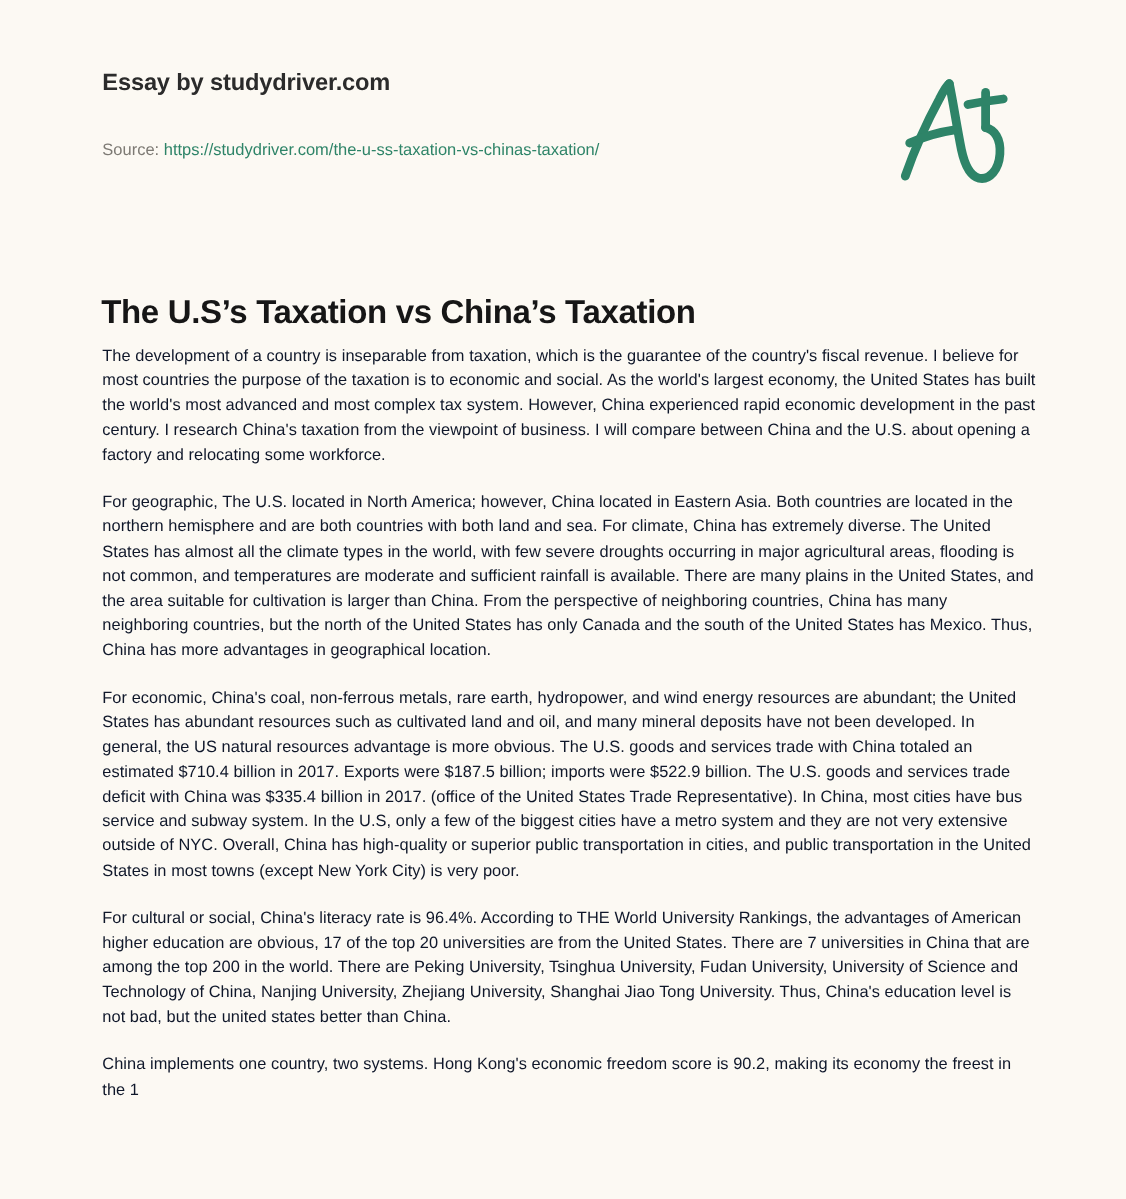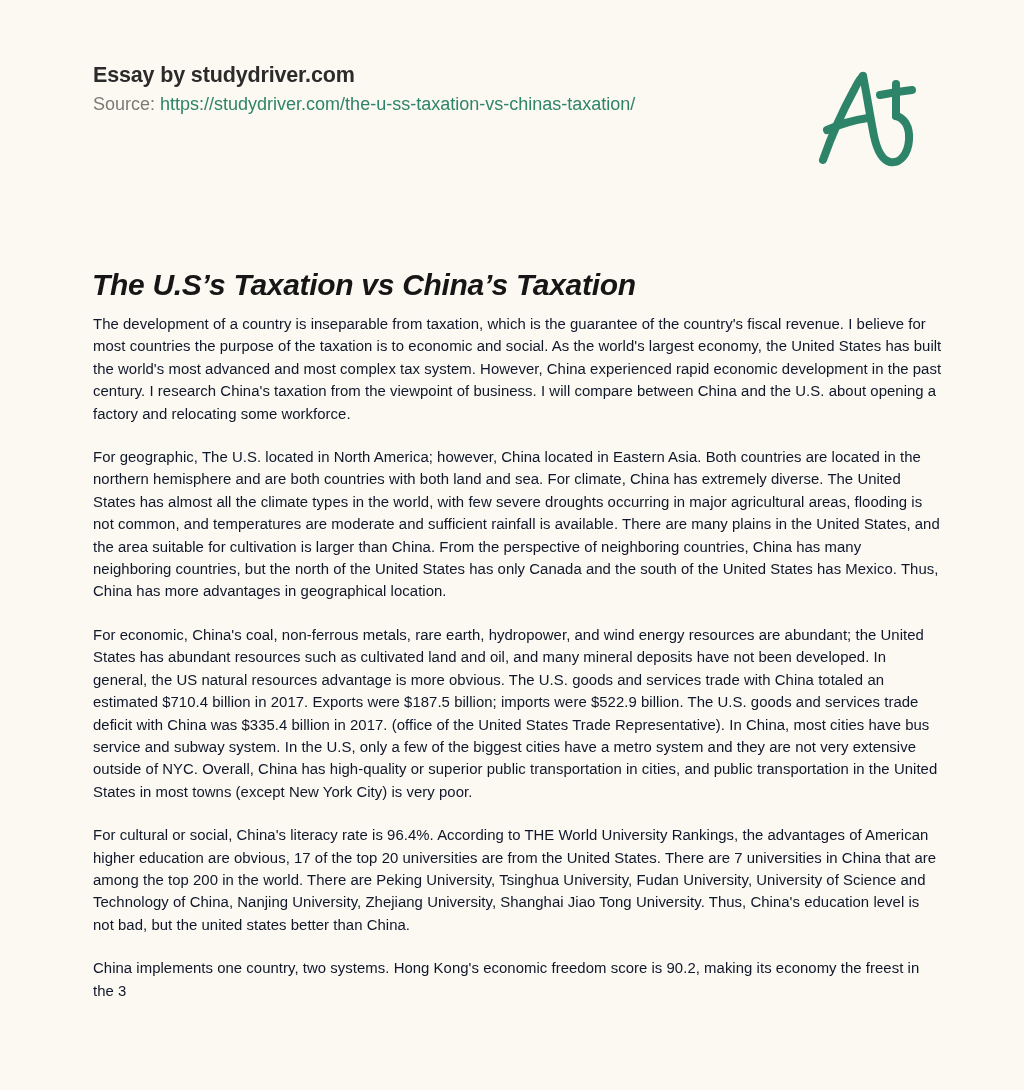--- a/index.html
+++ b/index.html
@@ -32,22 +32,22 @@
   .brand-line {
     font-size: 21.5px;
     font-weight: bold;
     color: #2b2b2b;
     letter-spacing: -0.15px;
     line-height: 1.3;
     white-space: nowrap;
   }
 
   .source-line {
-    margin-top: 2px;
-    font-size: 18px;
+    margin-top: 37px;
+    font-size: 15px;
     line-height: 1.35;
     white-space: nowrap;
   }
   .source-label {
     color: #7d7a74;
   }
   .source-url {
     color: #2e8468;
     text-decoration: none;
   }
@@ -70,21 +70,20 @@
   .essay-title {
     position: absolute;
     left: 92px;
     top: 246px;
     width: 860px;
     font-size: 30px;
     font-weight: bold;
     color: #161616;
     letter-spacing: -0.3px;
     line-height: 1.25;
-    font-style: italic;
   }
 
   
   .body-copy {
     position: absolute;
     left: 93px;
     top: 313px;
     width: 849px;
   }
 
@@ -130,16 +129,16 @@
     </svg>
   </div>
 
   <h1 class="essay-title">The U.S’s Taxation vs China’s Taxation</h1>
 
   <div class="body-copy">
     <p>The development of a country is inseparable from taxation, which is the guarantee of the country's fiscal revenue. I believe for most countries the purpose of the taxation is to economic and social. As the world's largest economy, the United States has built the world's most advanced and most complex tax system. However, China experienced rapid economic development in the past century. I research China's taxation from the viewpoint of business. I will compare between China and the U.S. about opening a factory and relocating some workforce.</p>
     <p>For geographic, The U.S. located in North America; however, China located in Eastern Asia. Both countries are located in the northern hemisphere and are both countries with both land and sea. For climate, China has extremely diverse. The United States has almost all the climate types in the world, with few severe droughts occurring in major agricultural areas, flooding is not common, and temperatures are moderate and sufficient rainfall is available. There are many plains in the United States, and the area suitable for cultivation is larger than China. From the perspective of neighboring countries, China has many neighboring countries, but the north of the United States has only Canada and the south of the United States has Mexico. Thus, China has more advantages in geographical location.</p>
     <p>For economic, China's coal, non-ferrous metals, rare earth, hydropower, and wind energy resources are abundant; the United States has abundant resources such as cultivated land and oil, and many mineral deposits have not been developed. In general, the US natural resources advantage is more obvious. The U.S. goods and services trade with China totaled an estimated $710.4 billion in 2017. Exports were $187.5 billion; imports were $522.9 billion. The U.S. goods and services trade deficit with China was $335.4 billion in 2017. (office of the United States Trade Representative). In China, most cities have bus service and subway system. In the U.S, only a few of the biggest cities have a metro system and they are not very extensive outside of NYC. Overall, China has high-quality or superior public transportation in cities, and public transportation in the United States in most towns (except New York City) is very poor.</p>
     <p>For cultural or social, China's literacy rate is 96.4%. According to THE World University Rankings, the advantages of American higher education are obvious, 17 of the top 20 universities are from the United States. There are 7 universities in China that are among the top 200 in the world. There are Peking University, Tsinghua University, Fudan University, University of Science and Technology of China, Nanjing University, Zhejiang University, Shanghai Jiao Tong University. Thus, China's education level is not bad, but the united states better than China.</p>
-    <p>China implements one country, two systems. Hong Kong's economic freedom score is 90.2, making its economy the freest in the 3</p>
+    <p>China implements one country, two systems. Hong Kong's economic freedom score is 90.2, making its economy the freest in the 1</p>
   </div>
 
 </div>
 
 </body></html>

